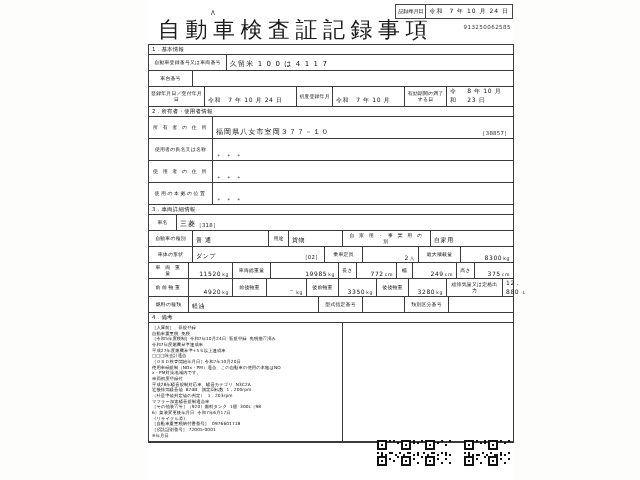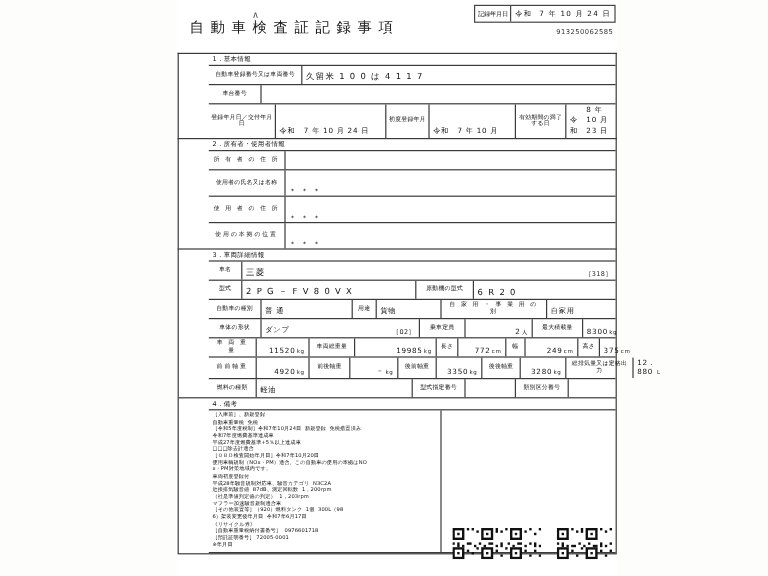--- a/index.html
+++ b/index.html
@@ -18,21 +18,21 @@
     background:#ffffff;
   }
   
   .hdr{position:relative;height:44px;}
   .mark{
     position:absolute;left:62px;top:8px;
     font-size:8px;color:#555;letter-spacing:0;
   }
   .title{
     position:absolute;left:10px;top:15px;
-    font-size:12px;letter-spacing:5.5px;
+    font-size:22px;letter-spacing:5.5px;
     color:#1a1a1a;white-space:nowrap;
     font-family:Liberation Sans, sans-serif;
   }
   .recbox{
     position:absolute;right:1px;top:4px;
     display:flex;align-items:stretch;
     border:1px solid #444;height:13px;
     font-size:5.2px;
   }
   .recbox .lbl{
@@ -46,21 +46,20 @@
     letter-spacing:1px;
   }
   .docno{
     position:absolute;right:3px;top:24px;
     font-size:5.6px;letter-spacing:0.4px;color:#333;
   }
   
   .sec{
     border:1px solid #3b3b3b;
     border-bottom:none;
-    padding-left:25px;
   }
   .sec.last{border-bottom:1px solid #3b3b3b;}
   .sechead{
     font-size:5.4px;padding:1px 3px;
     border-bottom:1px solid #3b3b3b;
     letter-spacing:0.3px;color:#111;
   }
   .row{display:flex;border-bottom:1px solid #3b3b3b;}
   .row.nb{border-bottom:none;}
   .cell{
@@ -150,20 +149,24 @@
       </div>
     </div>
   </div>
 
   <div class="sec">
     <div class="sechead">2．所有者・使用者情報</div>
 
 
     <div class="row">
       <div class="cell lab sp" style="flex:0 0 64px">所 有 者 の 住 所</div>
+      <div class="cell val noR" style="flex:1;height:21px;justify-content:space-between">
+        <span>福岡県八女市室岡３７７－１０</span>
+        <span class="brk">［38857］</span>
+      </div>
     </div>
 
     <div class="row">
       <div class="cell lab" style="flex:0 0 64px">使用者の氏名又は名称</div>
       <div class="cell val mask noR" style="flex:1;height:21px;align-items:flex-end">＊ ＊ ＊</div>
     </div>
 
     <div class="row">
       <div class="cell lab sp" style="flex:0 0 64px">使 用 者 の 住 所</div>
       <div class="cell val mask noR" style="flex:1;height:21px;align-items:flex-end">＊ ＊ ＊</div>
@@ -173,32 +176,26 @@
       <div class="cell lab sp" style="flex:0 0 64px">使用の本拠の位置</div>
       <div class="cell val mask noR" style="flex:1;height:21px;align-items:flex-end">＊ ＊ ＊</div>
     </div>
   </div>
 
   <div class="sec">
     <div class="sechead">3．車両詳細情報</div>
 
     <div class="row">
       <div class="cell lab" style="flex:0 0 28px">車名</div>
-      <div class="cell val noR" style="flex:1;justify-content:space-between">
+      <div class="cell val noR" style="flex:1;">
         <span>三菱</span>
         <span class="brk">［318］</span>
       </div>
     </div>
 
-    <div class="row">
-      <div class="cell lab" style="flex:0 0 28px">型式</div>
-      <div class="cell val" style="flex:1">2 P G － F V 8 0 V X</div>
-      <div class="cell lab" style="flex:0 0 48px">原動機の型式</div>
-      <div class="cell val noR" style="flex:0 0 118px">6 R 2 0</div>
-    </div>
 
     <div class="row">
       <div class="cell lab" style="flex:0 0 44px">自動車の種別</div>
       <div class="cell val sm" style="flex:0 0 76px">普  通</div>
       <div class="cell lab" style="flex:0 0 20px">用途</div>
       <div class="cell val sm" style="flex:0 0 54px">貨物</div>
       <div class="cell lab sp" style="flex:0 0 88px">自 家 用 ・ 事 業 用 の 別</div>
       <div class="cell val sm noR" style="flex:1">自家用</div>
     </div>
 

